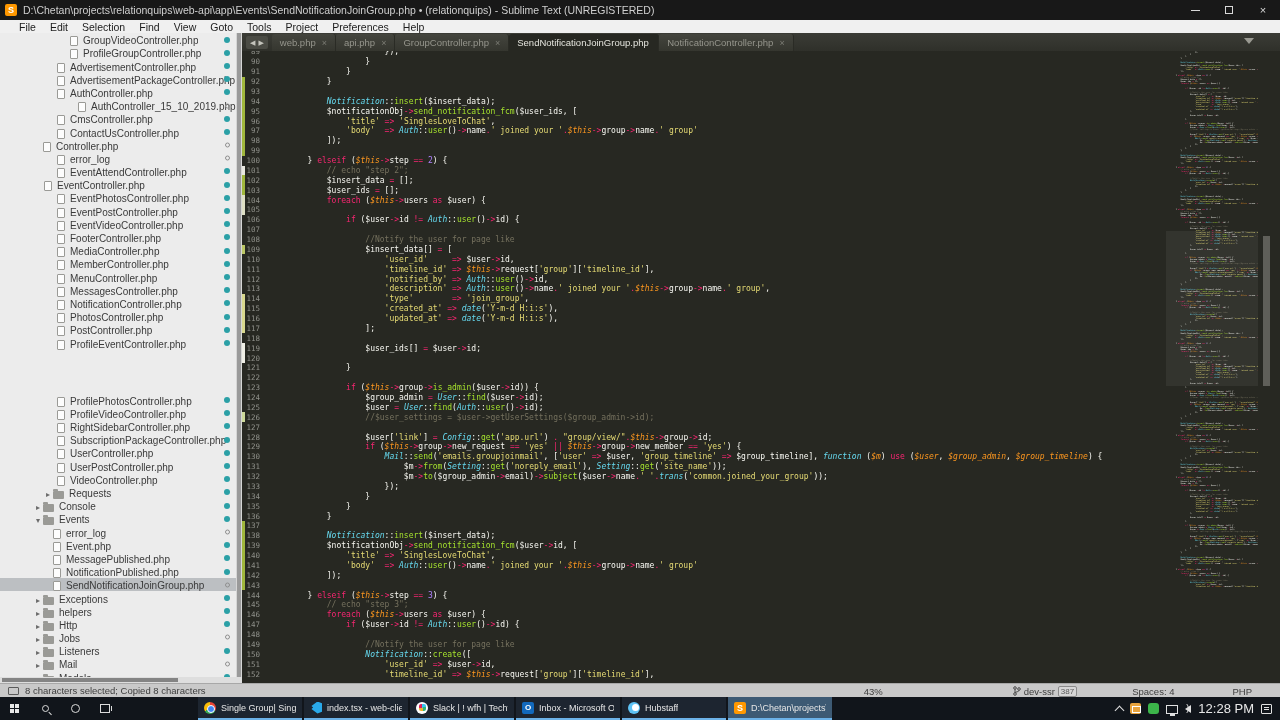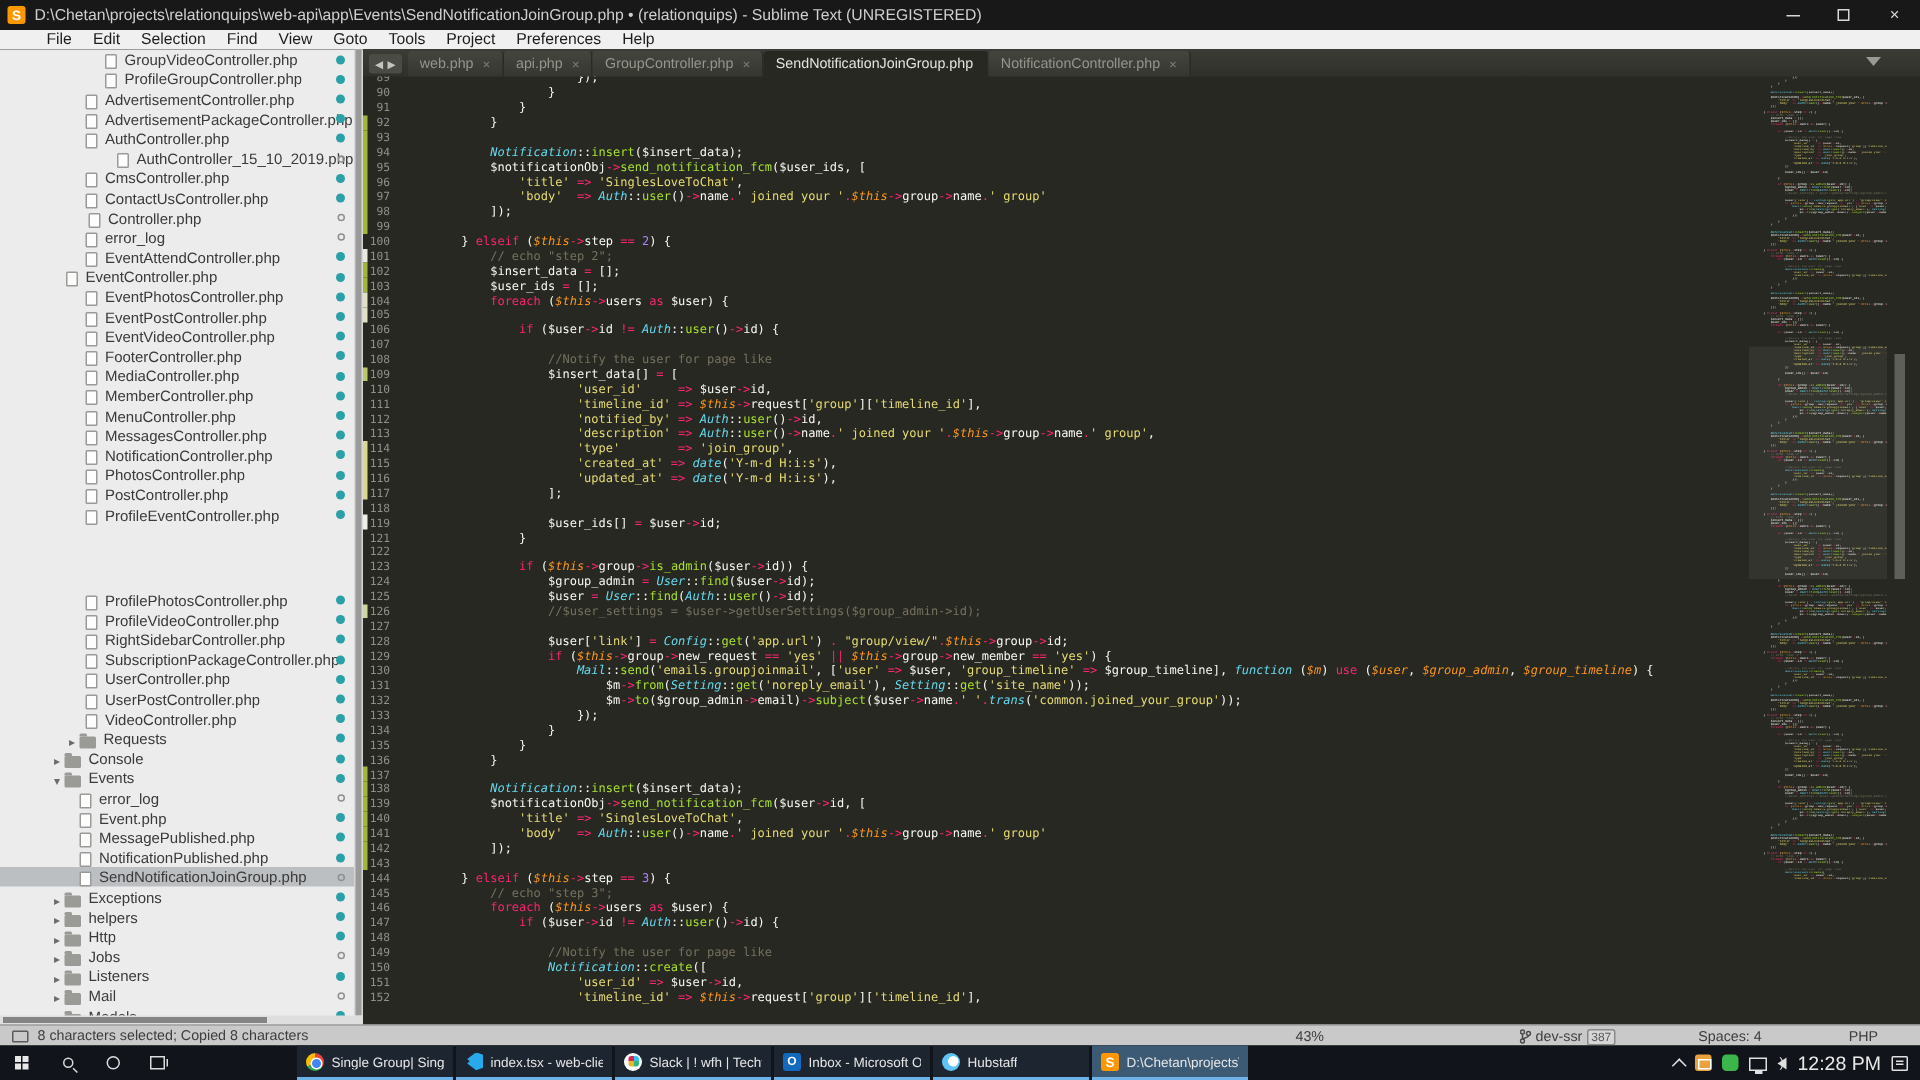--- a/index.html
+++ b/index.html
@@ -12,22 +12,22 @@
   .app-ico { width:12px; height:12px; background:#ff9800; border-radius:2px;
     margin:0 6px 0 5px; color:#fff; font-size:9px; font-weight:bold; text-align:center;
     line-height:12px; }
   .wincontrols { position:absolute; right:0; top:0; height:20px; display:flex; }
   .wbtn { width:34px; height:20px; display:flex; align-items:center; justify-content:center;
     color:#d8d8d8; font-size:11px; }
   .wbtn .minbar { width:9px; height:1px; background:#d8d8d8; }
   .wbtn .maxbox { width:8px; height:8px; border:1px solid #d8d8d8; }
 
   
-  .menubar { height:13px; background:#f0f0f0; display:flex; 
-    padding-left:24px; font-size:10.5px; color:#1c1c1c; }
+  .menubar { height:13px; background:#f0f0f0; display:flex; align-items:center;
+    padding-left:12px; font-size:10.5px; color:#1c1c1c; }
   .menu-item { padding:0 7px; }
 
   
   .main { position:relative; height:650px; background:#272822; }
 
   
   .sidebar { position:absolute; left:0; top:0; width:242px; height:650px;
     background:#ececec; overflow:hidden; }
   .tree-row { height:13.2px; display:flex; align-items:flex-end; position:relative;
     font-size:10px; color:#3a3a3a; white-space:nowrap; }
@@ -237,21 +237,21 @@
             <div class="dot-filled"></div>
           </div>
         </div>
         <div class="tree-row" style="padding-left: 57px;">
           <div class="file-ico"></div>
           <span class="tree-label">ContactUsController.php</span>
           <div class="dot-col">
             <div class="dot-filled"></div>
           </div>
         </div>
-        <div class="tree-row" style="padding-left: 59px;">
+        <div class="tree-row" style="padding-left: 43px;">
           <div class="file-ico"></div>
           <span class="tree-label">Controller.php</span>
           <div class="dot-col">
             <div class="dot-open"></div>
           </div>
         </div>
         <div class="tree-row" style="padding-left: 57px;">
           <div class="file-ico"></div>
           <span class="tree-label">error_log</span>
           <div class="dot-col">
@@ -609,20 +609,21 @@
           <div class="codeline"><div class="ln-marker"></div><span class="ln-num">110</span><span class="ln-code"><span class="c-p">                        </span><span class="c-s">'user_id'</span><span class="c-p">     </span><span class="c-o">=&gt;</span><span class="c-p"> $user</span><span class="c-o">-&gt;</span><span class="c-p">id,</span></span></div>
           <div class="codeline"><div class="ln-marker"></div><span class="ln-num">111</span><span class="ln-code"><span class="c-p">                        </span><span class="c-s">'timeline_id'</span><span class="c-p"> </span><span class="c-o">=&gt;</span><span class="c-p"> </span><span class="c-t">$this</span><span class="c-o">-&gt;</span><span class="c-p">request[</span><span class="c-s">'group'</span><span class="c-p">][</span><span class="c-s">'timeline_id'</span><span class="c-p">],</span></span></div>
           <div class="codeline"><div class="ln-marker"></div><span class="ln-num">112</span><span class="ln-code"><span class="c-p">                        </span><span class="c-s">'notified_by'</span><span class="c-p"> </span><span class="c-o">=&gt;</span><span class="c-p"> </span><span class="c-c">Auth</span><span class="c-p">::</span><span class="c-f">user</span><span class="c-p">()</span><span class="c-o">-&gt;</span><span class="c-p">id,</span></span></div>
           <div class="codeline"><div class="ln-marker"></div><span class="ln-num">113</span><span class="ln-code"><span class="c-p">                        </span><span class="c-s">'description'</span><span class="c-p"> </span><span class="c-o">=&gt;</span><span class="c-p"> </span><span class="c-c">Auth</span><span class="c-p">::</span><span class="c-f">user</span><span class="c-p">()</span><span class="c-o">-&gt;</span><span class="c-p">name</span><span class="c-o">.</span><span class="c-s">' joined your '</span><span class="c-o">.</span><span class="c-t">$this</span><span class="c-o">-&gt;</span><span class="c-p">group</span><span class="c-o">-&gt;</span><span class="c-p">name</span><span class="c-o">.</span><span class="c-s">' group'</span><span class="c-p">,</span></span></div>
           <div class="codeline"><div class="ln-marker" style="background: rgb(216, 216, 142);"></div><span class="ln-num">114</span><span class="ln-code"><span class="c-p">                        </span><span class="c-s">'type'</span><span class="c-p">        </span><span class="c-o">=&gt;</span><span class="c-p"> </span><span class="c-s">'join_group'</span><span class="c-p">,</span></span></div>
           <div class="codeline"><div class="ln-marker" style="background: rgb(216, 216, 142);"></div><span class="ln-num">115</span><span class="ln-code"><span class="c-p">                        </span><span class="c-s">'created_at'</span><span class="c-p"> </span><span class="c-o">=&gt;</span><span class="c-p"> </span><span class="c-c">date</span><span class="c-p">(</span><span class="c-s">'Y-m-d H:i:s'</span><span class="c-p">),</span></span></div>
           <div class="codeline"><div class="ln-marker" style="background: rgb(216, 216, 142);"></div><span class="ln-num">116</span><span class="ln-code"><span class="c-p">                        </span><span class="c-s">'updated_at'</span><span class="c-p"> </span><span class="c-o">=&gt;</span><span class="c-p"> </span><span class="c-c">date</span><span class="c-p">(</span><span class="c-s">'Y-m-d H:i:s'</span><span class="c-p">),</span></span></div>
           <div class="codeline"><div class="ln-marker" style="background: rgb(216, 216, 142);"></div><span class="ln-num">117</span><span class="ln-code"><span class="c-p">                    ];</span></span></div>
           <div class="codeline"><div class="ln-marker"></div><span class="ln-num">118</span><span class="ln-code"></span></div>
           <div class="codeline"><div class="ln-marker" style="background: rgb(239, 239, 230);"></div><span class="ln-num">119</span><span class="ln-code"><span class="c-p">                    $user_ids[] </span><span class="c-o">=</span><span class="c-p"> $user</span><span class="c-o">-&gt;</span><span class="c-p">id;</span></span></div>
+          <div class="codeline"><div class="ln-marker" style="background: rgb(239, 239, 230);"></div><span class="ln-num">120</span><span class="ln-code"></span></div>
           <div class="codeline"><div class="ln-marker"></div><span class="ln-num">121</span><span class="ln-code"><span class="c-p">                }</span></span></div>
           <div class="codeline"><div class="ln-marker"></div><span class="ln-num">122</span><span class="ln-code"></span></div>
           <div class="codeline"><div class="ln-marker"></div><span class="ln-num">123</span><span class="ln-code"><span class="c-p">                </span><span class="c-k">if</span><span class="c-p"> (</span><span class="c-t">$this</span><span class="c-o">-&gt;</span><span class="c-p">group</span><span class="c-o">-&gt;</span><span class="c-f">is_admin</span><span class="c-p">($user</span><span class="c-o">-&gt;</span><span class="c-p">id)) {</span></span></div>
           <div class="codeline"><div class="ln-marker"></div><span class="ln-num">124</span><span class="ln-code"><span class="c-p">                    $group_admin </span><span class="c-o">=</span><span class="c-p"> </span><span class="c-c">User</span><span class="c-p">::</span><span class="c-f">find</span><span class="c-p">($user</span><span class="c-o">-&gt;</span><span class="c-p">id);</span></span></div>
           <div class="codeline"><div class="ln-marker"></div><span class="ln-num">125</span><span class="ln-code"><span class="c-p">                    $user </span><span class="c-o">=</span><span class="c-p"> </span><span class="c-c">User</span><span class="c-p">::</span><span class="c-f">find</span><span class="c-p">(</span><span class="c-c">Auth</span><span class="c-p">::</span><span class="c-f">user</span><span class="c-p">()</span><span class="c-o">-&gt;</span><span class="c-p">id);</span></span></div>
           <div class="codeline"><div class="ln-marker" style="background: rgb(205, 216, 154);"></div><span class="ln-num">126</span><span class="ln-code"><span class="c-m">                    //$user_settings = $user-&gt;getUserSettings($group_admin-&gt;id);</span></span></div>
           <div class="codeline"><div class="ln-marker"></div><span class="ln-num">127</span><span class="ln-code"></span></div>
           <div class="codeline"><div class="ln-marker"></div><span class="ln-num">128</span><span class="ln-code"><span class="c-p">                    $user[</span><span class="c-s">'link'</span><span class="c-p">] </span><span class="c-o">=</span><span class="c-p"> </span><span class="c-c">Config</span><span class="c-p">::</span><span class="c-f">get</span><span class="c-p">(</span><span class="c-s">'app.url'</span><span class="c-p">) </span><span class="c-o">.</span><span class="c-p"> </span><span class="c-s">"group/view/"</span><span class="c-o">.</span><span class="c-t">$this</span><span class="c-o">-&gt;</span><span class="c-p">group</span><span class="c-o">-&gt;</span><span class="c-p">id;</span></span></div>
           <div class="codeline"><div class="ln-marker"></div><span class="ln-num">129</span><span class="ln-code"><span class="c-p">                    </span><span class="c-k">if</span><span class="c-p"> (</span><span class="c-t">$this</span><span class="c-o">-&gt;</span><span class="c-p">group</span><span class="c-o">-&gt;</span><span class="c-p">new_request </span><span class="c-o">==</span><span class="c-p"> </span><span class="c-s">'yes'</span><span class="c-p"> </span><span class="c-o">||</span><span class="c-p"> </span><span class="c-t">$this</span><span class="c-o">-&gt;</span><span class="c-p">group</span><span class="c-o">-&gt;</span><span class="c-p">new_member </span><span class="c-o">==</span><span class="c-p"> </span><span class="c-s">'yes'</span><span class="c-p">) {</span></span></div>
           <div class="codeline"><div class="ln-marker"></div><span class="ln-num">130</span><span class="ln-code"><span class="c-p">                        </span><span class="c-c">Mail</span><span class="c-p">::</span><span class="c-f">send</span><span class="c-p">(</span><span class="c-s">'emails.groupjoinmail'</span><span class="c-p">, [</span><span class="c-s">'user'</span><span class="c-p"> </span><span class="c-o">=&gt;</span><span class="c-p"> $user, </span><span class="c-s">'group_timeline'</span><span class="c-p"> </span><span class="c-o">=&gt;</span><span class="c-p"> $group_timeline], </span><span class="c-c">function</span><span class="c-p"> (</span><span class="c-t">$m</span><span class="c-p">) </span><span class="c-k">use</span><span class="c-p"> (</span><span class="c-t">$user</span><span class="c-p">, </span><span class="c-t">$group_admin</span><span class="c-p">, </span><span class="c-t">$group_timeline</span><span class="c-p">) {</span></span></div>

